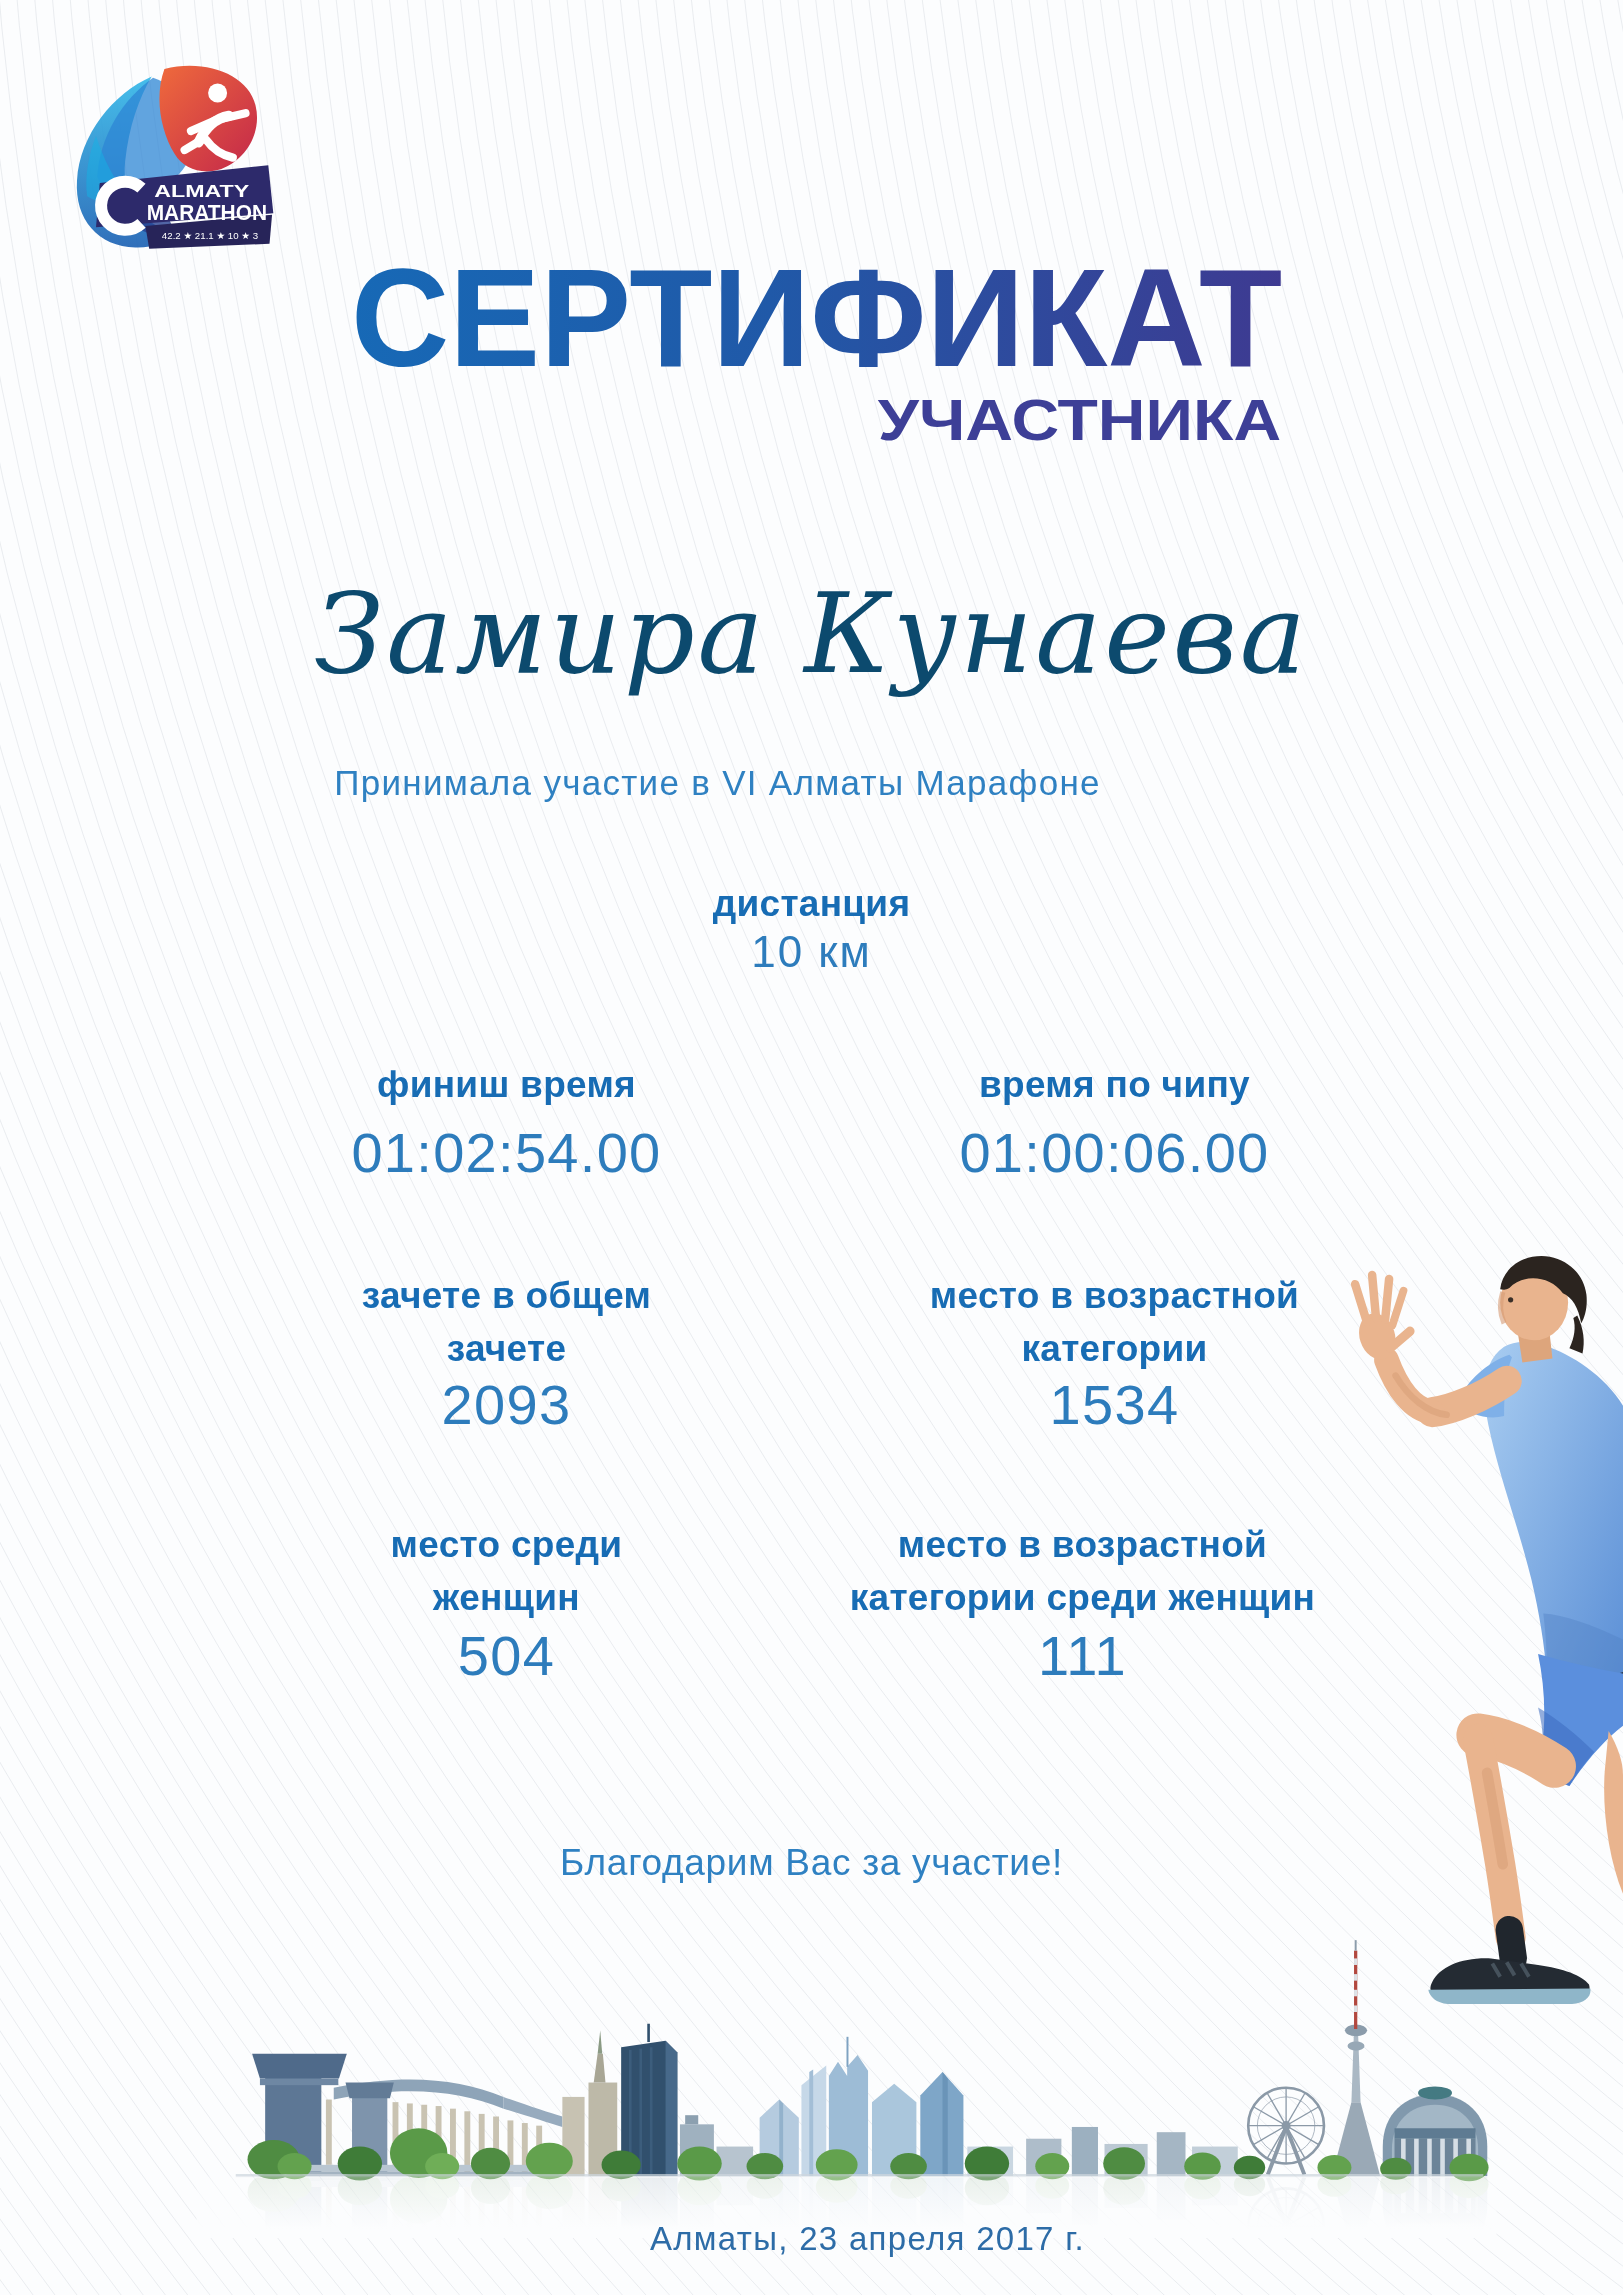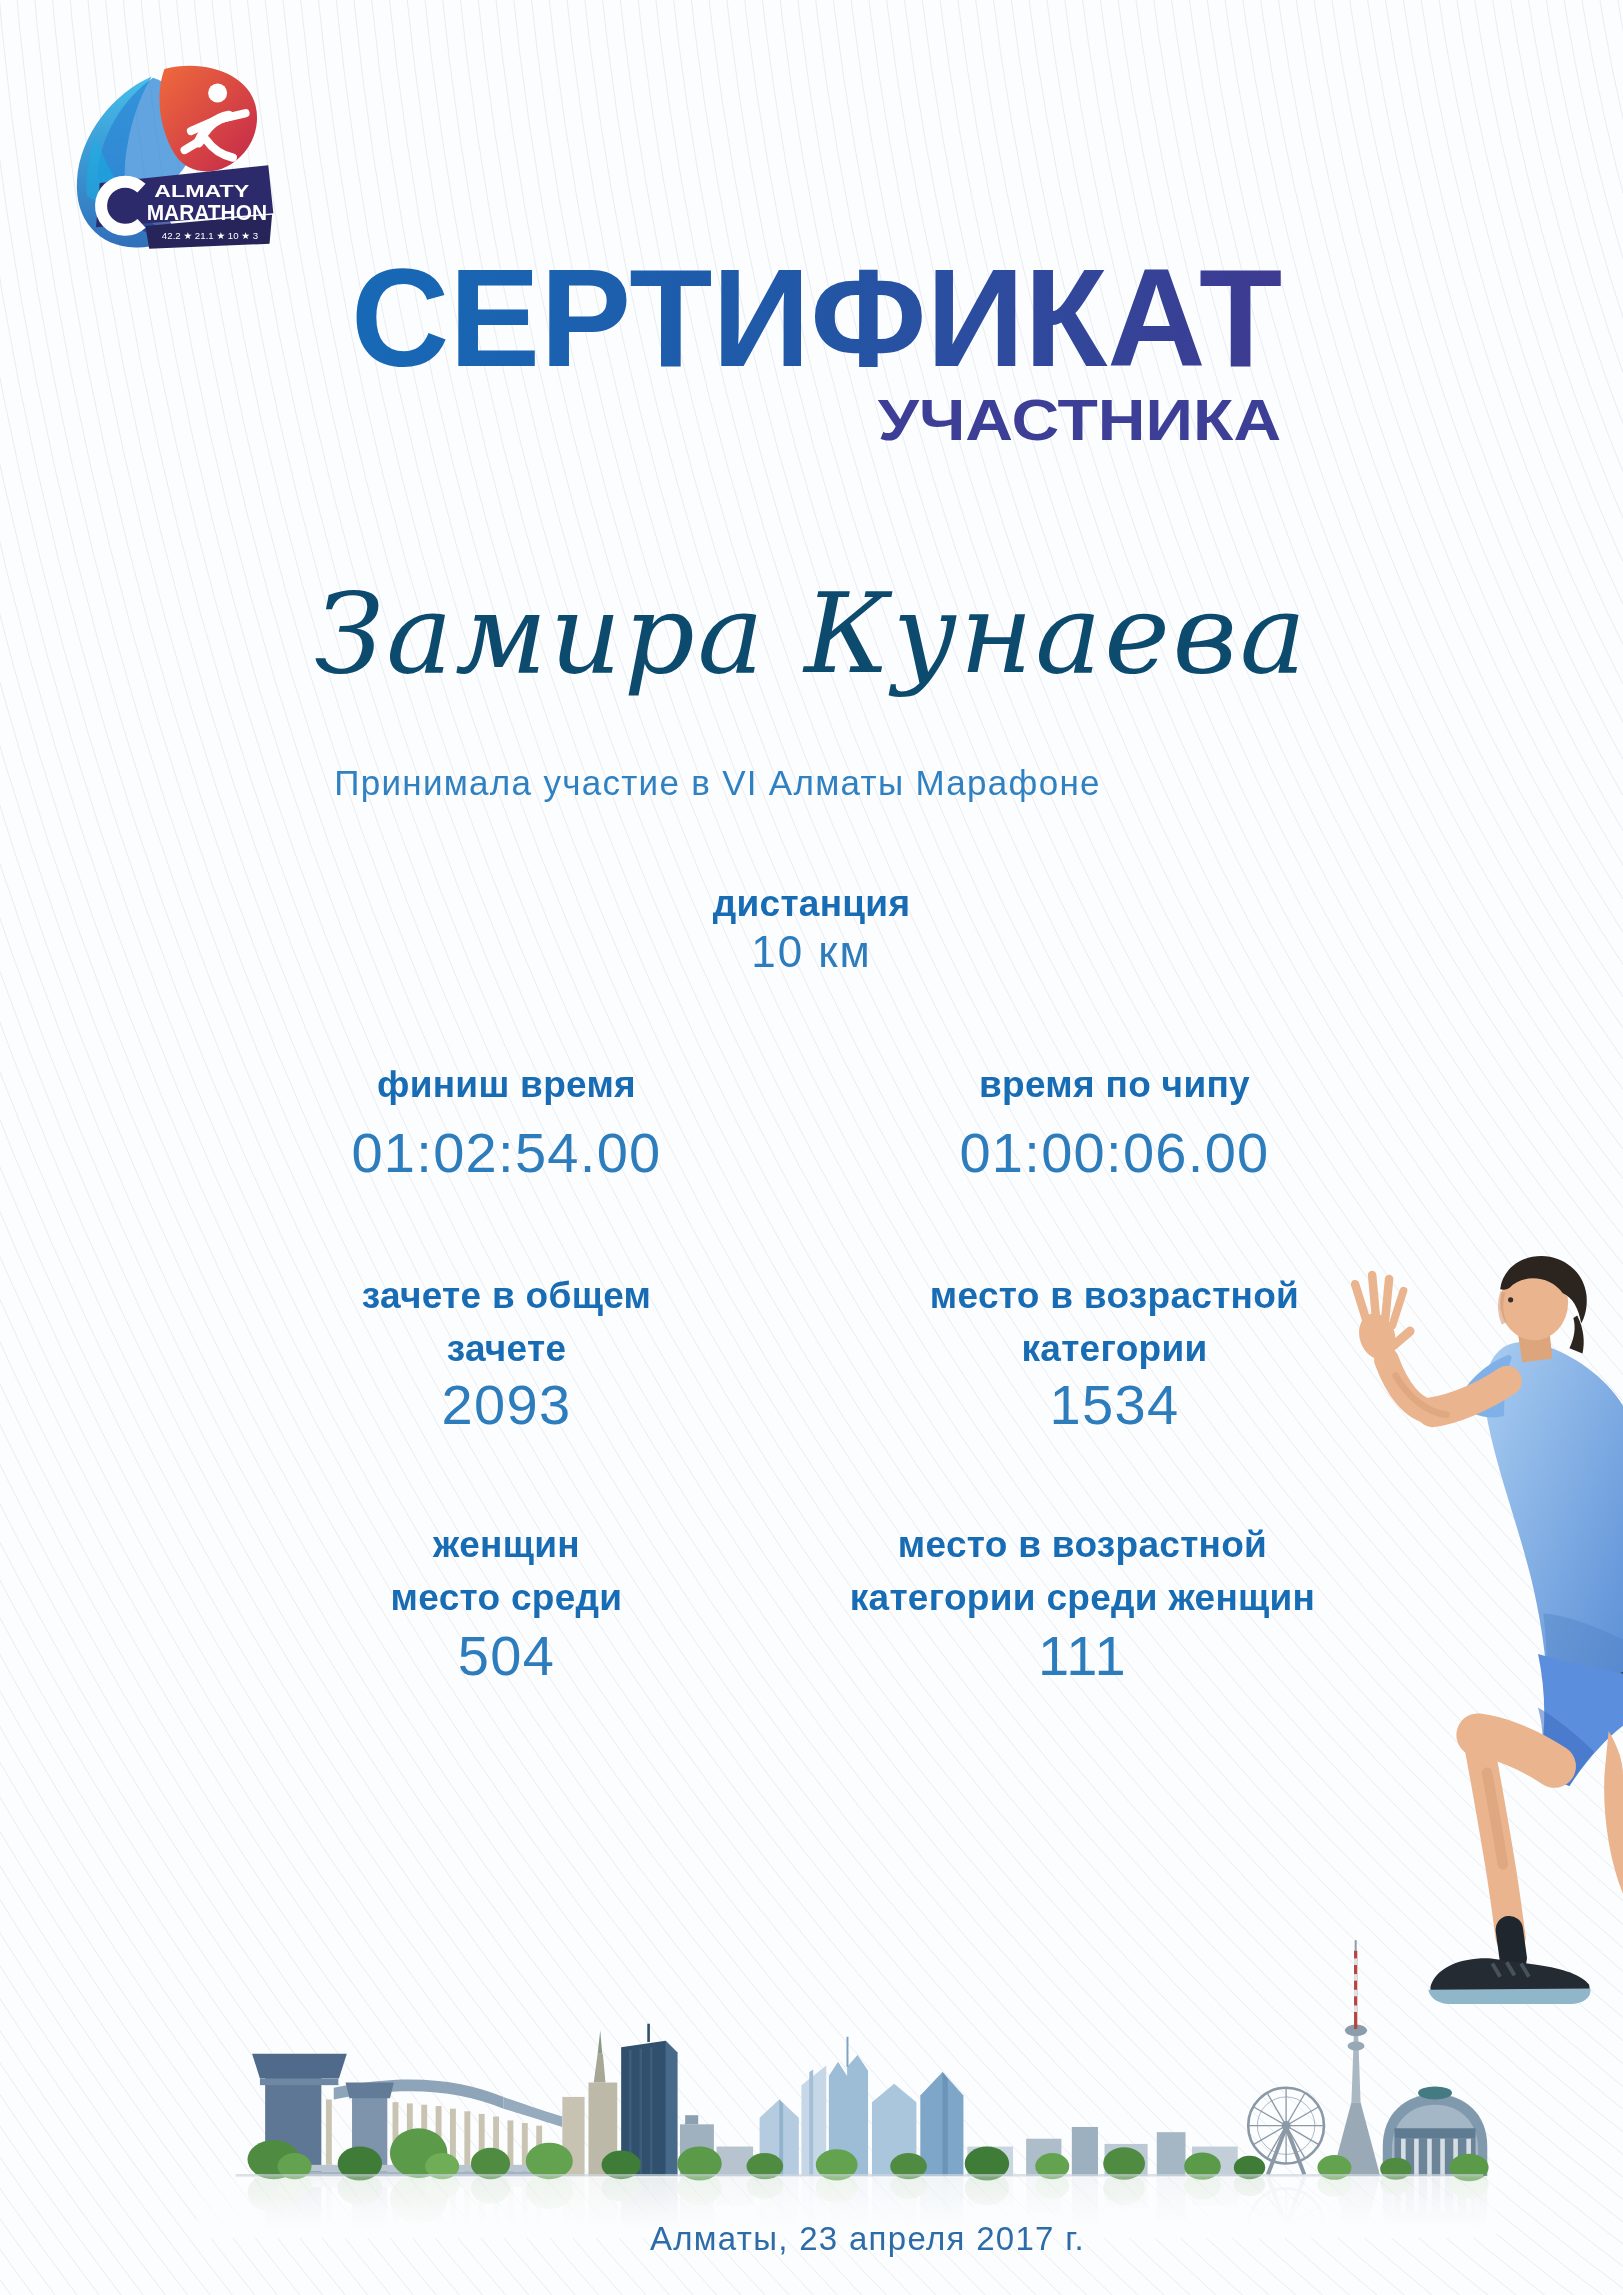--- a/index.html
+++ b/index.html
@@ -277,30 +277,31 @@
     <span>зачете</span>
   </div>
   <div class="abs lbl c-right r-b-lbl">
     <span>место в возрастной</span>
     <span>категории</span>
   </div>
   <div class="abs val c-left r-b-val">2093</div>
   <div class="abs val c-right r-b-val">1534</div>
 
   <div class="abs lbl c-left r-c-lbl">
+    <span>место среди</span>
     <span>женщин</span>
-    <span>место среди</span>
   </div>
   <div class="abs lbl c-right-low r-c-lbl">
     <span>место в возрастной</span>
     <span>категории среди женщин</span>
   </div>
   <div class="abs val c-left r-c-val">504</div>
   <div class="abs val c-right-low r-c-val">111</div>
 
+  <div class="abs thanks">Благодарим Вас за участие!</div>
 
   <svg class="runner-svg" viewBox="0 0 450 1175">
     <defs>
       <linearGradient id="shirtG" x1="0" y1="0" x2="1" y2="1">
         <stop offset="0" stop-color="#a9cdf1"></stop>
           <stop offset="1" stop-color="#5b8fd6"></stop>
       </linearGradient>
     </defs>
     <g>
       <path fill="url(#shirtG)" d="M268,148 C238,168 232,212 244,268 C260,345 292,430 310,505 C322,556 330,606 333,648 L450,672 L450,238 C422,192 372,160 330,146 C308,139 284,138 268,148 Z"></path>

